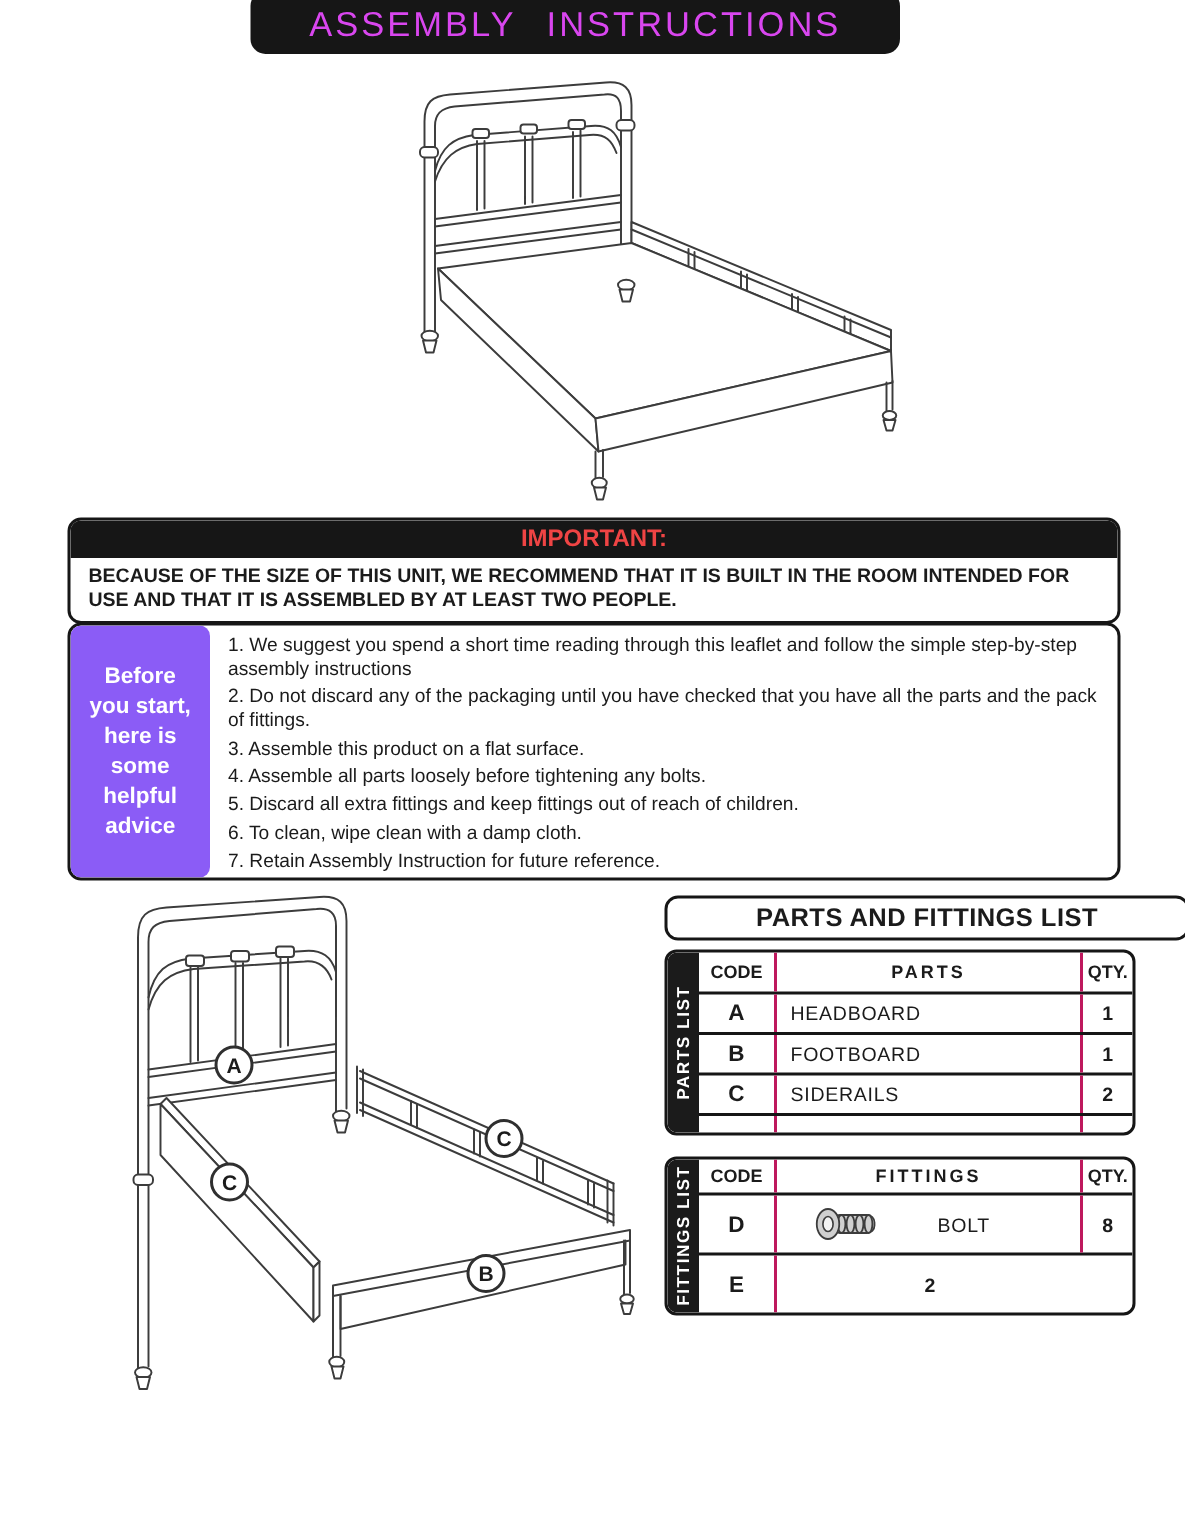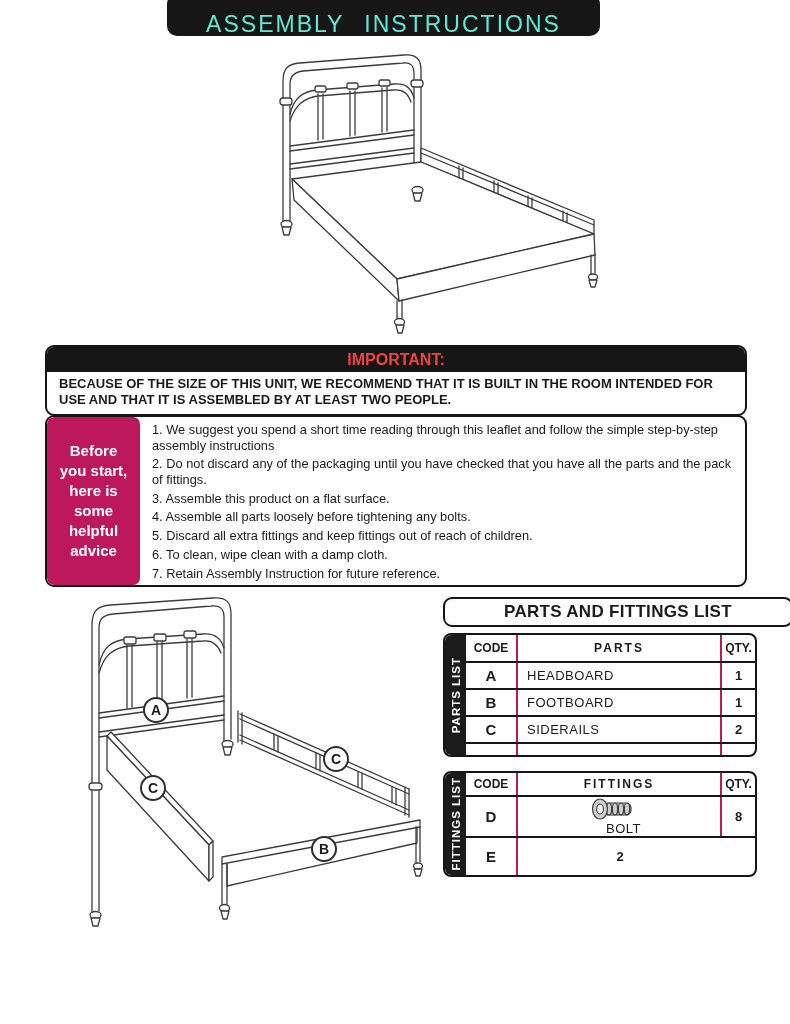--- a/index.html
+++ b/index.html
@@ -3,35 +3,35 @@
 <meta charset="utf-8">
 <style>
   html,body{margin:0;padding:0;background:#ffffff;}
   body{width:790px;height:1024px;position:relative;overflow:hidden;
        font-family:"Liberation Sans", sans-serif;color:#1b1b1b;}
   .abs{position:absolute;}
 
   
   .title-bar{left:167px;top:-6px;width:433px;height:42px;background:#161616;
     border-radius:10px;display:flex;align-items:flex-end;justify-content:center;}
-  .title-bar span{color:#5eead4;font-size:23px;letter-spacing:2px;word-spacing:12px;
-    line-height:1;}
+  .title-bar span{color:#d946ef;font-size:23px;letter-spacing:2px;word-spacing:12px;
+    line-height:1;padding-bottom:8px;}
 
   
   .important-box{left:45px;top:345px;width:698px;border:2px solid #161616;
     border-radius:9px;overflow:hidden;background:#fff;}
   .important-head{background:#161616;color:#ef4444;text-align:center;
     font-weight:bold;font-size:16px;padding:4px 0 3px;}
   .important-body{font-weight:bold;font-size:13px;line-height:16px;
     padding:4px 12px 6px;letter-spacing:0px;}
 
   
   .advice-box{left:45px;top:415px;width:698px;height:168px;border:2px solid #161616;
     border-radius:9px;overflow:hidden;display:flex;background:#fff;}
-  .advice-side{width:93px;flex:0 0 93px;background:#be185d;border-radius:7px;
+  .advice-side{width:93px;flex:0 0 93px;background:#8b5cf6;border-radius:7px;
     color:#fff;font-weight:bold;font-size:15px;line-height:20px;text-align:center;
     display:flex;flex-direction:column;justify-content:center;}
   .advice-list{flex:1;padding:5px 10px 4px 12px;display:flex;flex-direction:column;
     justify-content:space-between;}
   .advice-item{font-size:12.8px;line-height:15.5px;}
 
   
   .pf-title{left:443px;top:597px;width:350px;height:30px;border:2px solid #161616;
     border-radius:9px;background:#fff;display:flex;align-items:center;justify-content:center;
     font-weight:bold;font-size:17px;letter-spacing:0.3px;box-sizing:border-box;}
@@ -52,21 +52,21 @@
   .code-cell{justify-content:center;font-weight:bold;font-size:15px;}
   .name-cell{padding-left:9px;font-size:13px;letter-spacing:0.5px;}
   .qty-cell{justify-content:center;font-weight:bold;font-size:13px;}
   .parts-table{left:443px;top:633px;width:314px;height:124px;}
   .parts-table .trow{height:25px;}
   .parts-table .trow.hdr{height:26px;}
   .parts-table .trow.empty{flex:1;height:auto;}
   .fit-table{left:443px;top:771px;width:314px;height:106px;}
   .fit-table .trow.hdr{height:22px;}
   .fit-table .trow.fit{flex:1;}
-  .fit-name{display:flex;align-items:center;gap:0;flex-direction:column;}
+  .fit-name{display:flex;align-items:center;gap:0;}
   .fit-icon-wrap{width:98px;display:flex;justify-content:flex-start;padding-left:16px;box-sizing:border-box;}
 
   
   .dlabel{width:26px;height:26px;border:2px solid #2f2f2f;border-radius:50%;
     background:#fff;display:flex;align-items:center;justify-content:center;
     font-weight:bold;font-size:14px;box-sizing:border-box;}
 
   svg .ln{fill:none;stroke:#3c3c3c;stroke-width:1.3;stroke-linecap:round;stroke-linejoin:round;}
   svg .fw{fill:#ffffff;stroke:#3c3c3c;stroke-width:1.3;stroke-linejoin:round;}
   svg .fg{fill:#cfcfcf;stroke:#3c3c3c;stroke-width:1.2;stroke-linejoin:round;}

